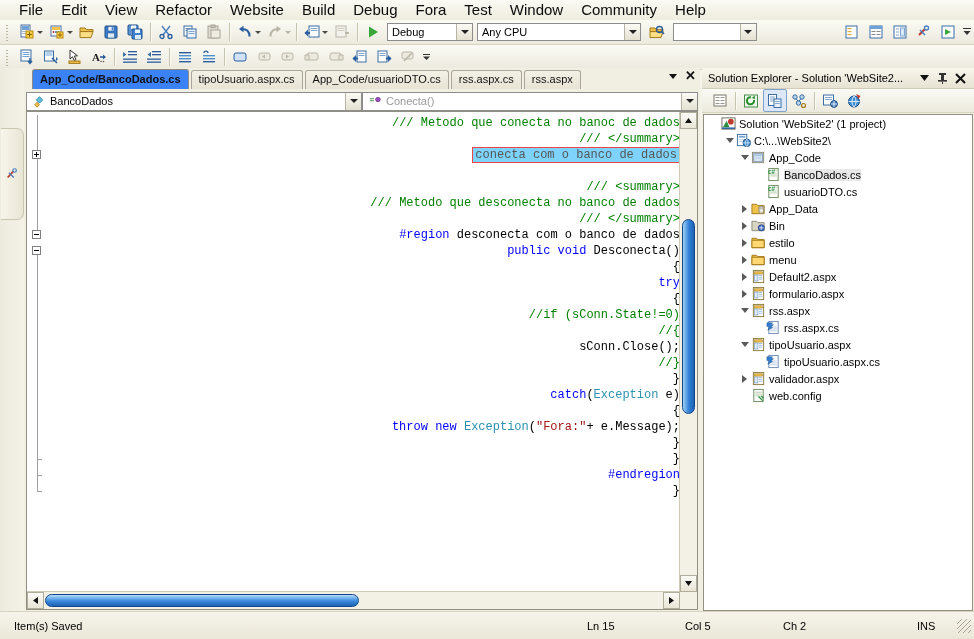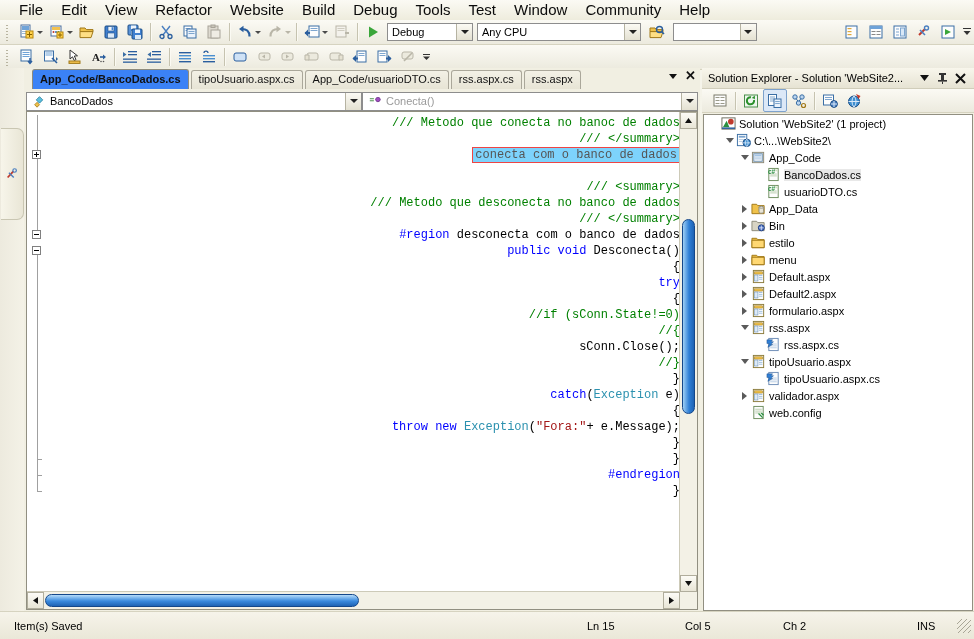--- a/index.html
+++ b/index.html
@@ -143,21 +143,21 @@
 <div class="app">
 
   <div class="menubar" id="menubar">
       <div class="mi">File</div>
       <div class="mi">Edit</div>
       <div class="mi">View</div>
       <div class="mi">Refactor</div>
       <div class="mi">Website</div>
       <div class="mi">Build</div>
       <div class="mi">Debug</div>
-      <div class="mi">Tools</div>
+      <div class="mi">Fora</div>
       <div class="mi">Test</div>
       <div class="mi">Window</div>
       <div class="mi">Community</div>
       <div class="mi">Help</div>
     </div>
 
   <div class="tbrow">
     <div class="grip"></div>
 
     <div class="tbtn">
@@ -801,34 +801,20 @@
             <span class="tri-r"></span>
           </span>
           <svg width="15" height="15" viewBox="0 0 16 16">
             <rect x="2.5" y="1.5" width="11" height="13" fill="#fdfdfd" stroke="#8a7a3a"></rect>
             <rect x="3.8" y="3" width="8.4" height="2.4" fill="#f0c24b" stroke="#a07818" stroke-width=".6"></rect>
             <rect x="3.8" y="6.4" width="3.6" height="6.4" fill="#dceaf8" stroke="#6a8fb5" stroke-width=".6"></rect>
             <rect x="8.4" y="6.4" width="3.8" height="1" fill="#9dbede"></rect>
             <rect x="8.4" y="8.4" width="3.8" height="1" fill="#9dbede"></rect>
             <rect x="8.4" y="10.4" width="3.8" height="1" fill="#9dbede"></rect>
           </svg>
-          <span class="lbl">Default.aspx</span>
-        </div>
-        <div class="trow" style="padding-left: 34px;">
-          <span class="exp">
-            <span class="tri-r"></span>
-          </span>
-          <svg width="15" height="15" viewBox="0 0 16 16">
-            <rect x="2.5" y="1.5" width="11" height="13" fill="#fdfdfd" stroke="#8a7a3a"></rect>
-            <rect x="3.8" y="3" width="8.4" height="2.4" fill="#f0c24b" stroke="#a07818" stroke-width=".6"></rect>
-            <rect x="3.8" y="6.4" width="3.6" height="6.4" fill="#dceaf8" stroke="#6a8fb5" stroke-width=".6"></rect>
-            <rect x="8.4" y="6.4" width="3.8" height="1" fill="#9dbede"></rect>
-            <rect x="8.4" y="8.4" width="3.8" height="1" fill="#9dbede"></rect>
-            <rect x="8.4" y="10.4" width="3.8" height="1" fill="#9dbede"></rect>
-          </svg>
           <span class="lbl">Default2.aspx</span>
         </div>
         <div class="trow" style="padding-left: 34px;">
           <span class="exp">
             <span class="tri-r"></span>
           </span>
           <svg width="15" height="15" viewBox="0 0 16 16">
             <rect x="2.5" y="1.5" width="11" height="13" fill="#fdfdfd" stroke="#8a7a3a"></rect>
             <rect x="3.8" y="3" width="8.4" height="2.4" fill="#f0c24b" stroke="#a07818" stroke-width=".6"></rect>
             <rect x="3.8" y="6.4" width="3.6" height="6.4" fill="#dceaf8" stroke="#6a8fb5" stroke-width=".6"></rect>

